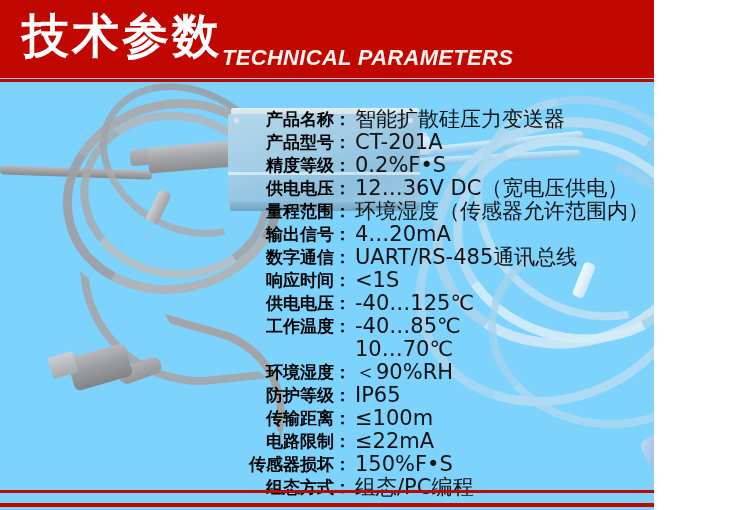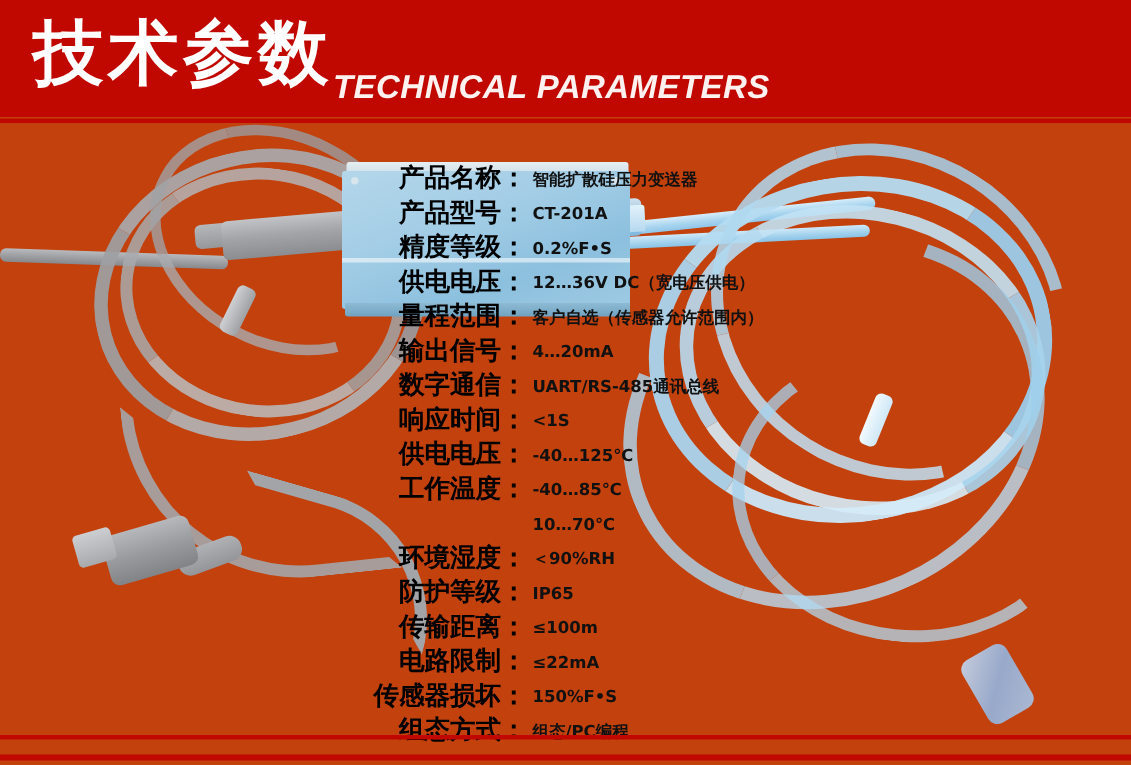--- a/index.html
+++ b/index.html
@@ -5,23 +5,23 @@
   html, body {
     margin: 0;
     padding: 0;
     background: #ffffff;
   }
   body {
     font-family: "DejaVu Sans", "Liberation Sans", sans-serif;
   }
   #page {
     position: relative;
-    width: 754px;
+    width: 654px;
     height: 510px;
-    background: #c2410c;
+    background: #7dd3fc;
     overflow: hidden;
   }
 
   
   #banner {
     position: absolute;
     left: 0;
     top: 0;
     width: 754px;
     height: 78px;
@@ -355,22 +355,22 @@
     width: 336px;
     text-align: right;
     font-size: 17px;
     font-weight: bold;
     color: #000000;
     font-family: "DejaVu Sans", "Liberation Sans", sans-serif;
   }
   .spec-value {
     position: absolute;
     left: 340px;
-    font-size: 11px;
-    font-weight: bold;
+    font-size: 21px;
+    font-weight: normal;
     color: #111111;
     font-family: "DejaVu Sans", "Liberation Sans", sans-serif;
   }
 </style>
 </head>
 <body>
 
 <div id="page">
 
   <div id="banner">
@@ -433,21 +433,21 @@
       <div class="spec-row">
         <span class="spec-label">精度等级：</span>
         <span class="spec-value">0.2%F•S</span>
       </div>
       <div class="spec-row">
         <span class="spec-label">供电电压：</span>
         <span class="spec-value">12…36V DC（宽电压供电）</span>
       </div>
       <div class="spec-row">
         <span class="spec-label">量程范围：</span>
-        <span class="spec-value">客户自选（传感器允许范围内）</span>
+        <span class="spec-value">环境湿度（传感器允许范围内）</span>
       </div>
       <div class="spec-row">
         <span class="spec-label">输出信号：</span>
         <span class="spec-value">4…20mA</span>
       </div>
       <div class="spec-row">
         <span class="spec-label">数字通信：</span>
         <span class="spec-value">UART/RS-485通讯总线</span>
       </div>
       <div class="spec-row">

